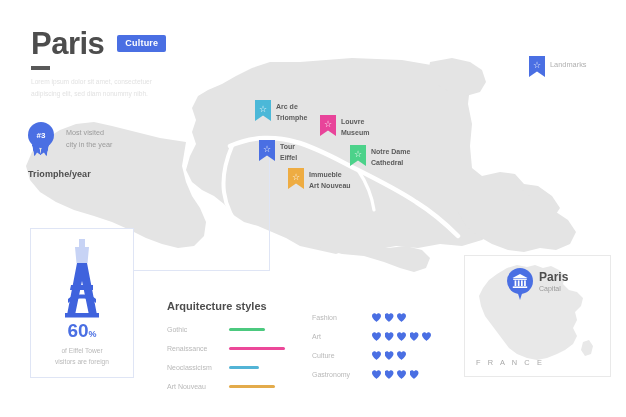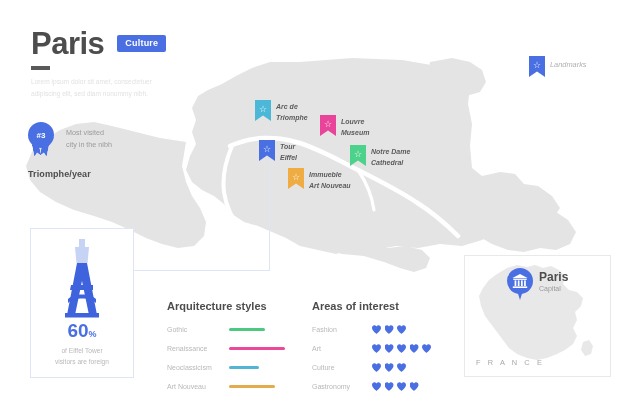--- a/index.html
+++ b/index.html
@@ -120,21 +120,20 @@
     clip-path: polygon(0 0, 100% 0, 100% 100%, 50% 74%, 0 100%);
   }
   .pin .star {
     position: absolute; left: 50%; top: 5px; transform: translateX(-50%);
     color: rgba(255,255,255,.92); font-size: 9px; line-height: 1;
   }
   .marker-label {
     margin-left: 5px; margin-top: 2px;
     font-size: 7px; font-weight: bold; line-height: 1.55; color: #5b5b5b;
     white-space: pre-line;
-    font-style: italic;
   }
 
   
   #france-card {
     position: absolute; left: 464px; top: 255px; width: 147px; height: 122px;
     border: 1px solid #e9e9e9; background: #fff; overflow: hidden;
   }
   #france-svg { position: absolute; left: 0; top: 0; }
   #capital-pin { position: absolute; left: 42px; top: 12px; width: 26px; height: 33px; }
   #capital-pin .pin-circle {
@@ -201,21 +200,21 @@
   <div id="title-rule"></div>
   <div id="subtitle">Lorem ipsum dolor sit amet, consectetuer adipiscing elit, sed diam nonummy nibh.</div>
 
   <div id="rank-block">
     <div class="rosette">
       <div class="tail-l"></div>
       <div class="tail-r"></div>
       <div class="disc">#3</div>
     </div>
     <div id="rank-text" style="white-space:pre-line">Most visited
-city in the nibh</div>
+city in the year</div>
   </div>
 
   <div id="tourists-label">Triomphe/year</div>
 
   <div id="connector-h"></div>
   <div id="connector-v"></div>
   <div id="eiffel-card">
     <svg id="eiffel-art" width="70" height="84" viewBox="0 0 70 84">
       <rect x="32" y="2" width="6" height="8" fill="#c7d3f5"></rect>
       <path d="M28 10 h14 l-1.5 16 h-11 Z" fill="#c7d3f5"></path>
@@ -298,21 +297,20 @@
           <span class="bar" style="width:30px;background:#53b4d6"></span>
         </div>
         <div class="legend-row">
           <span class="legend-label">Art Nouveau</span>
           <span class="bar" style="width:46px;background:#e3ab4b"></span>
         </div>
       </div>
   </div>
 
   <div id="areas-legend">
-    <div class="legend-title">Areas of interest</div>
     <div id="areas-rows" style="margin-top:8px">
         <div class="legend-row">
           <span class="legend-label">Fashion</span>
           <span class="hearts">
             <span class="heart" style="background:#4a6fe3"></span>
             <span class="heart" style="background:#4a6fe3"></span>
             <span class="heart" style="background:#4a6fe3"></span>
           </span>
         </div>
         <div class="legend-row">

